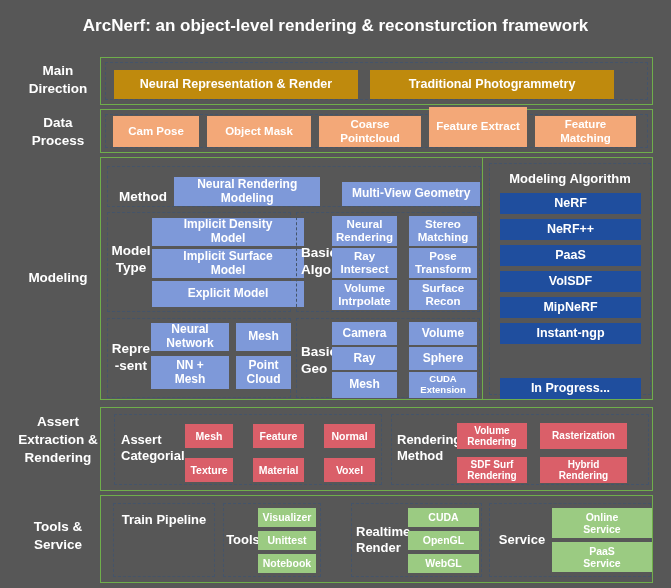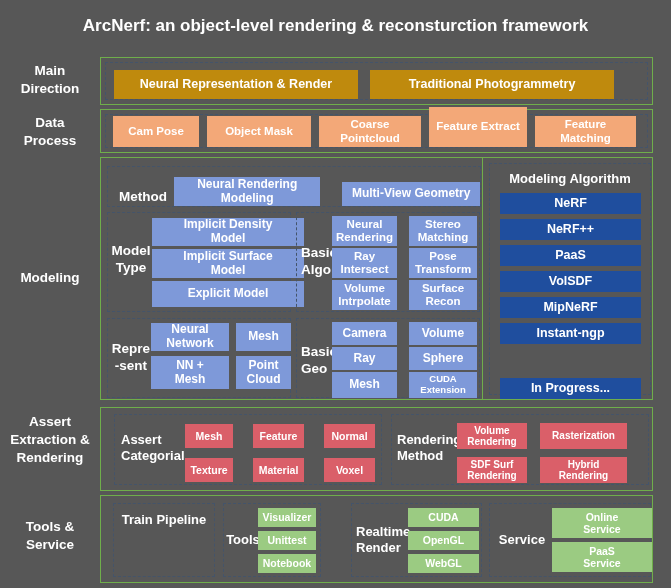--- a/index.html
+++ b/index.html
@@ -4,21 +4,21 @@
 <style>
   :root{
     --bg:#575757; --green:#6FAE4B; --dash:#44546A;
     --gold:#BF8A0D; --orange:#F3A878; --blue:#7E99D9;
     --navy:#1F4E9E; --red:#DA5F69; --grn:#9BCB82;
   }
   *{box-sizing:border-box;margin:0;padding:0}
   html,body{width:671px;height:588px}
   body{background:var(--bg);font-family:"Liberation Sans",sans-serif;position:relative;overflow:hidden}
   .title{position:absolute;top:16px;left:0;right:0;text-align:center;color:#fff;font-size:17px;font-weight:700}
-  .side-label{position:absolute;left:0;width:100px;text-align:center;color:#fff;font-weight:700;font-size:13.5px;line-height:1.32;white-space:pre-line}
+  .side-label{position:absolute;left:8px;width:100px;text-align:center;color:#fff;font-weight:700;font-size:13.5px;line-height:1.32;white-space:pre-line}
   .section{position:absolute;left:100px;width:553px;border:1px solid var(--green)}
   .dashed{position:absolute;border:1px dashed var(--dash)}
   .btn{display:flex;align-items:center;justify-content:center;text-align:center;color:#fff;font-weight:700;white-space:pre-line;line-height:1.15}
   .gold{background:var(--gold)} .orange{background:var(--orange)} .blue{background:var(--blue)}
   .navy{background:var(--navy)} .red{background:var(--red)} .grn{background:var(--grn)}
   .glabel{position:absolute;color:#fff;font-weight:700;white-space:pre-line;line-height:1.25;font-size:13.5px}
   .flexrow{display:flex;align-items:flex-end}
   .col{display:flex;flex-direction:column}
   .vline{position:absolute;top:0;bottom:0;width:1px;background:var(--green)}
 </style>

